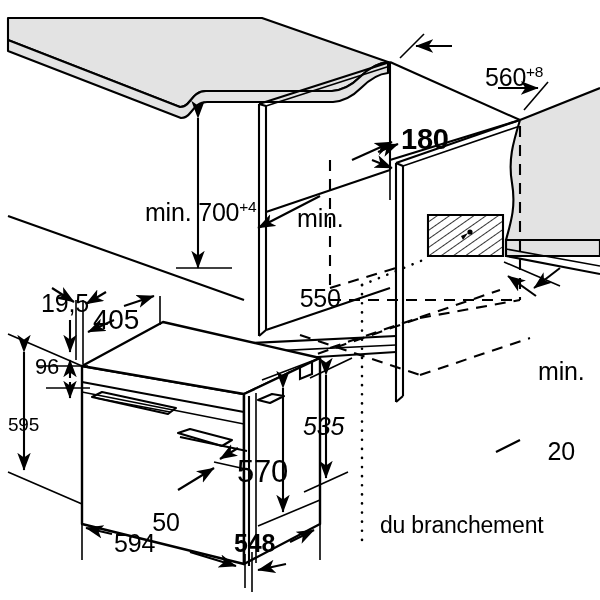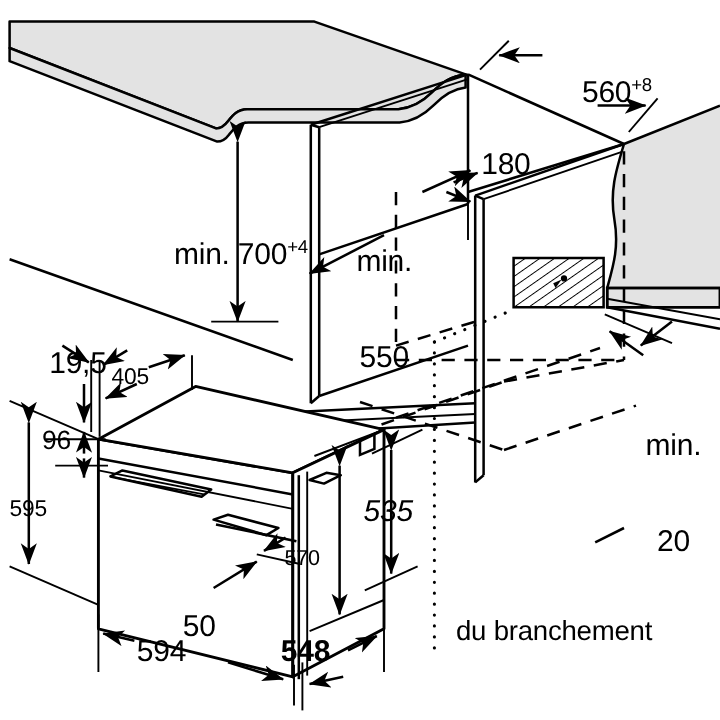--- a/index.html
+++ b/index.html
@@ -253,40 +253,40 @@
 
   <div class="lbl" style="left:297px; top:152px; font-size:25px; text-align:center;">
     <div>min.</div>
     <div>550</div>
   </div>
 
   <div class="lbl" style="left:458px; top:37px; font-size:25px;">
     <span>560</span><span class="sup">+8</span>
   </div>
 
-  <div class="lbl" style="left:401px; top:124px; font-size:25px;">180</div>
+  <div class="lbl" style="left:401px; top:124px; font-size:29px;font-weight:bold;">180</div>
 
   <div class="lbl" style="left:538px; top:305px; font-size:25px; text-align:center;">
     <div>min.</div>
     <div>20</div>
   </div>
 
   <div class="lbl" style="left:41px; top:290px; font-size:25px;">19,5</div>
 
-  <div class="lbl" style="left:93px; top:305px; font-size:19px;">405</div>
+  <div class="lbl" style="left:93px; top:305px; font-size:28px;">405</div>
 
   <div class="lbl" style="left:35px; top:355px; font-size:22px;">96</div>
 
   <div class="lbl" style="left:8px; top:415px; font-size:19px;">595</div>
 
   <div class="lbl" style="left:126px; top:456px; font-size:25px; text-align:center; width:80px;">
     <div>50</div>
   </div>
 
-  <div class="lbl" style="left:237px; top:456px; font-size:18px;">570</div>
+  <div class="lbl" style="left:237px; top:456px; font-size:31px;">570</div>
 
   <div class="lbl" style="left:303px; top:413px; font-size:25px;font-style:italic;">535</div>
 
   <div class="lbl" style="left:114px; top:530px; font-size:25px;">594</div>
 
   <div class="lbl" style="left:234px; top:530px; font-size:25px;font-weight:bold;">548</div>
 
   <div class="lbl" style="left:380px; top:458px; font-size:23px; line-height:1.18;">
     <div>du branchement</div>
     

